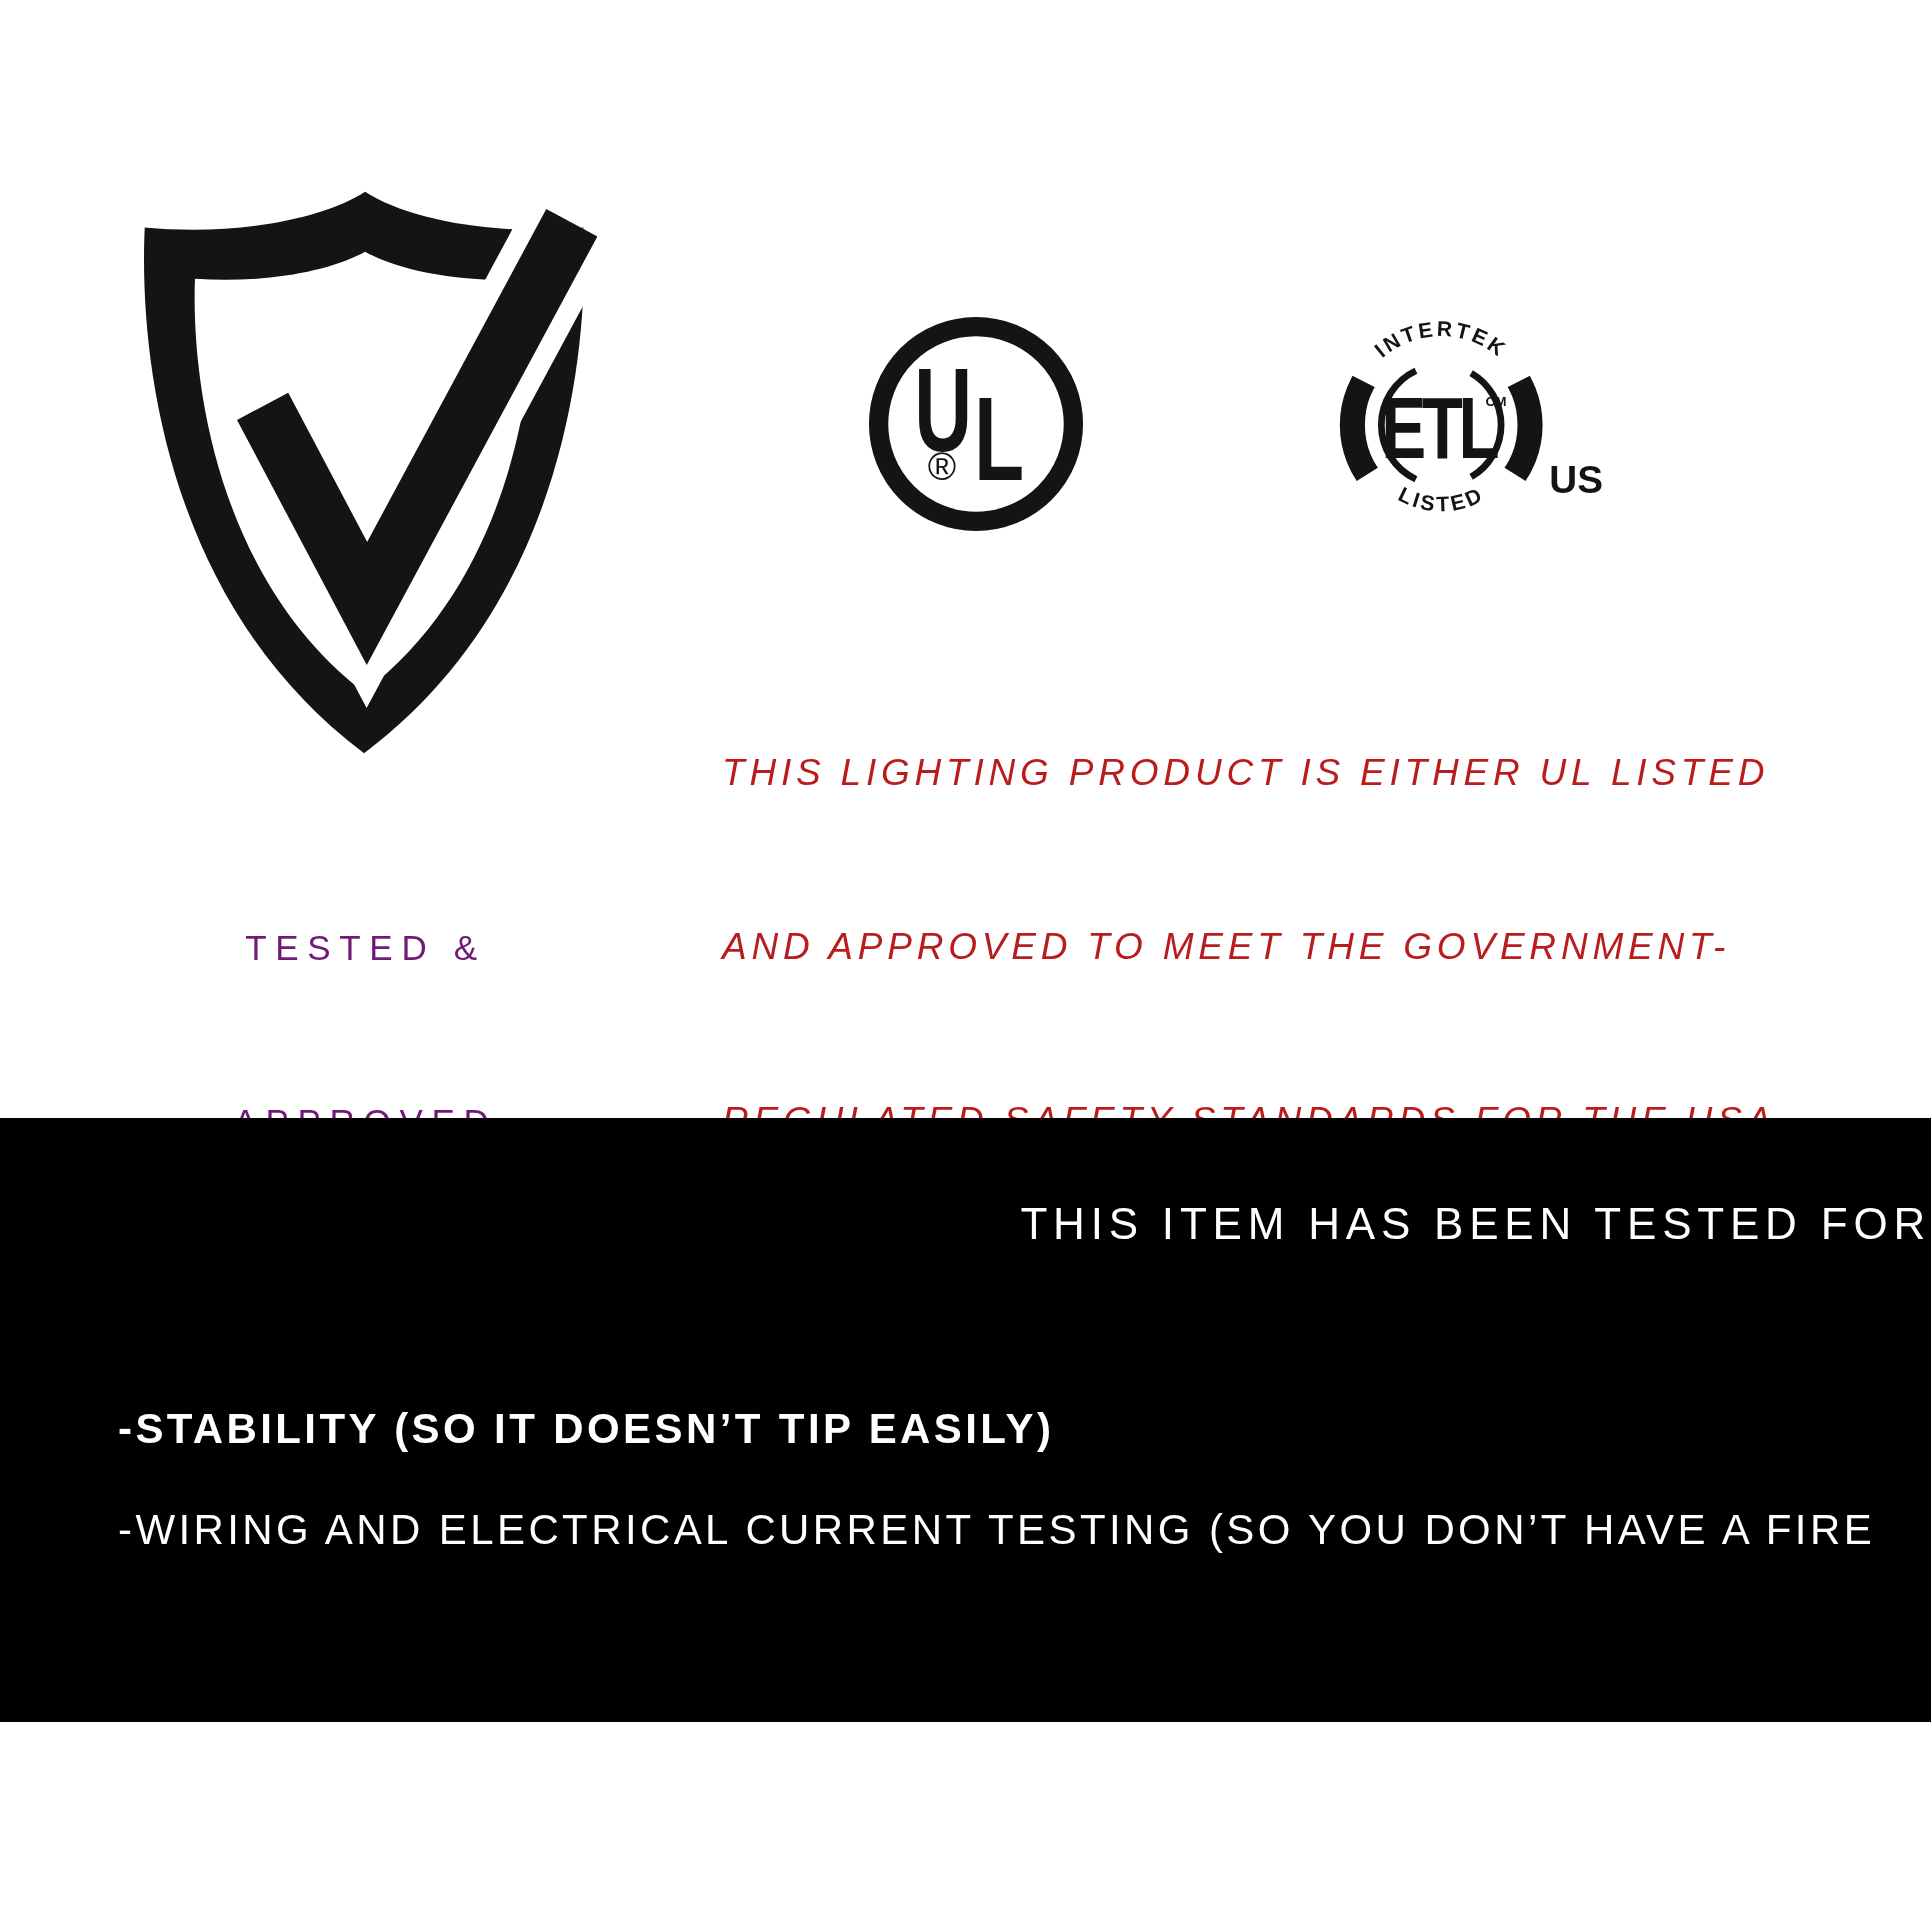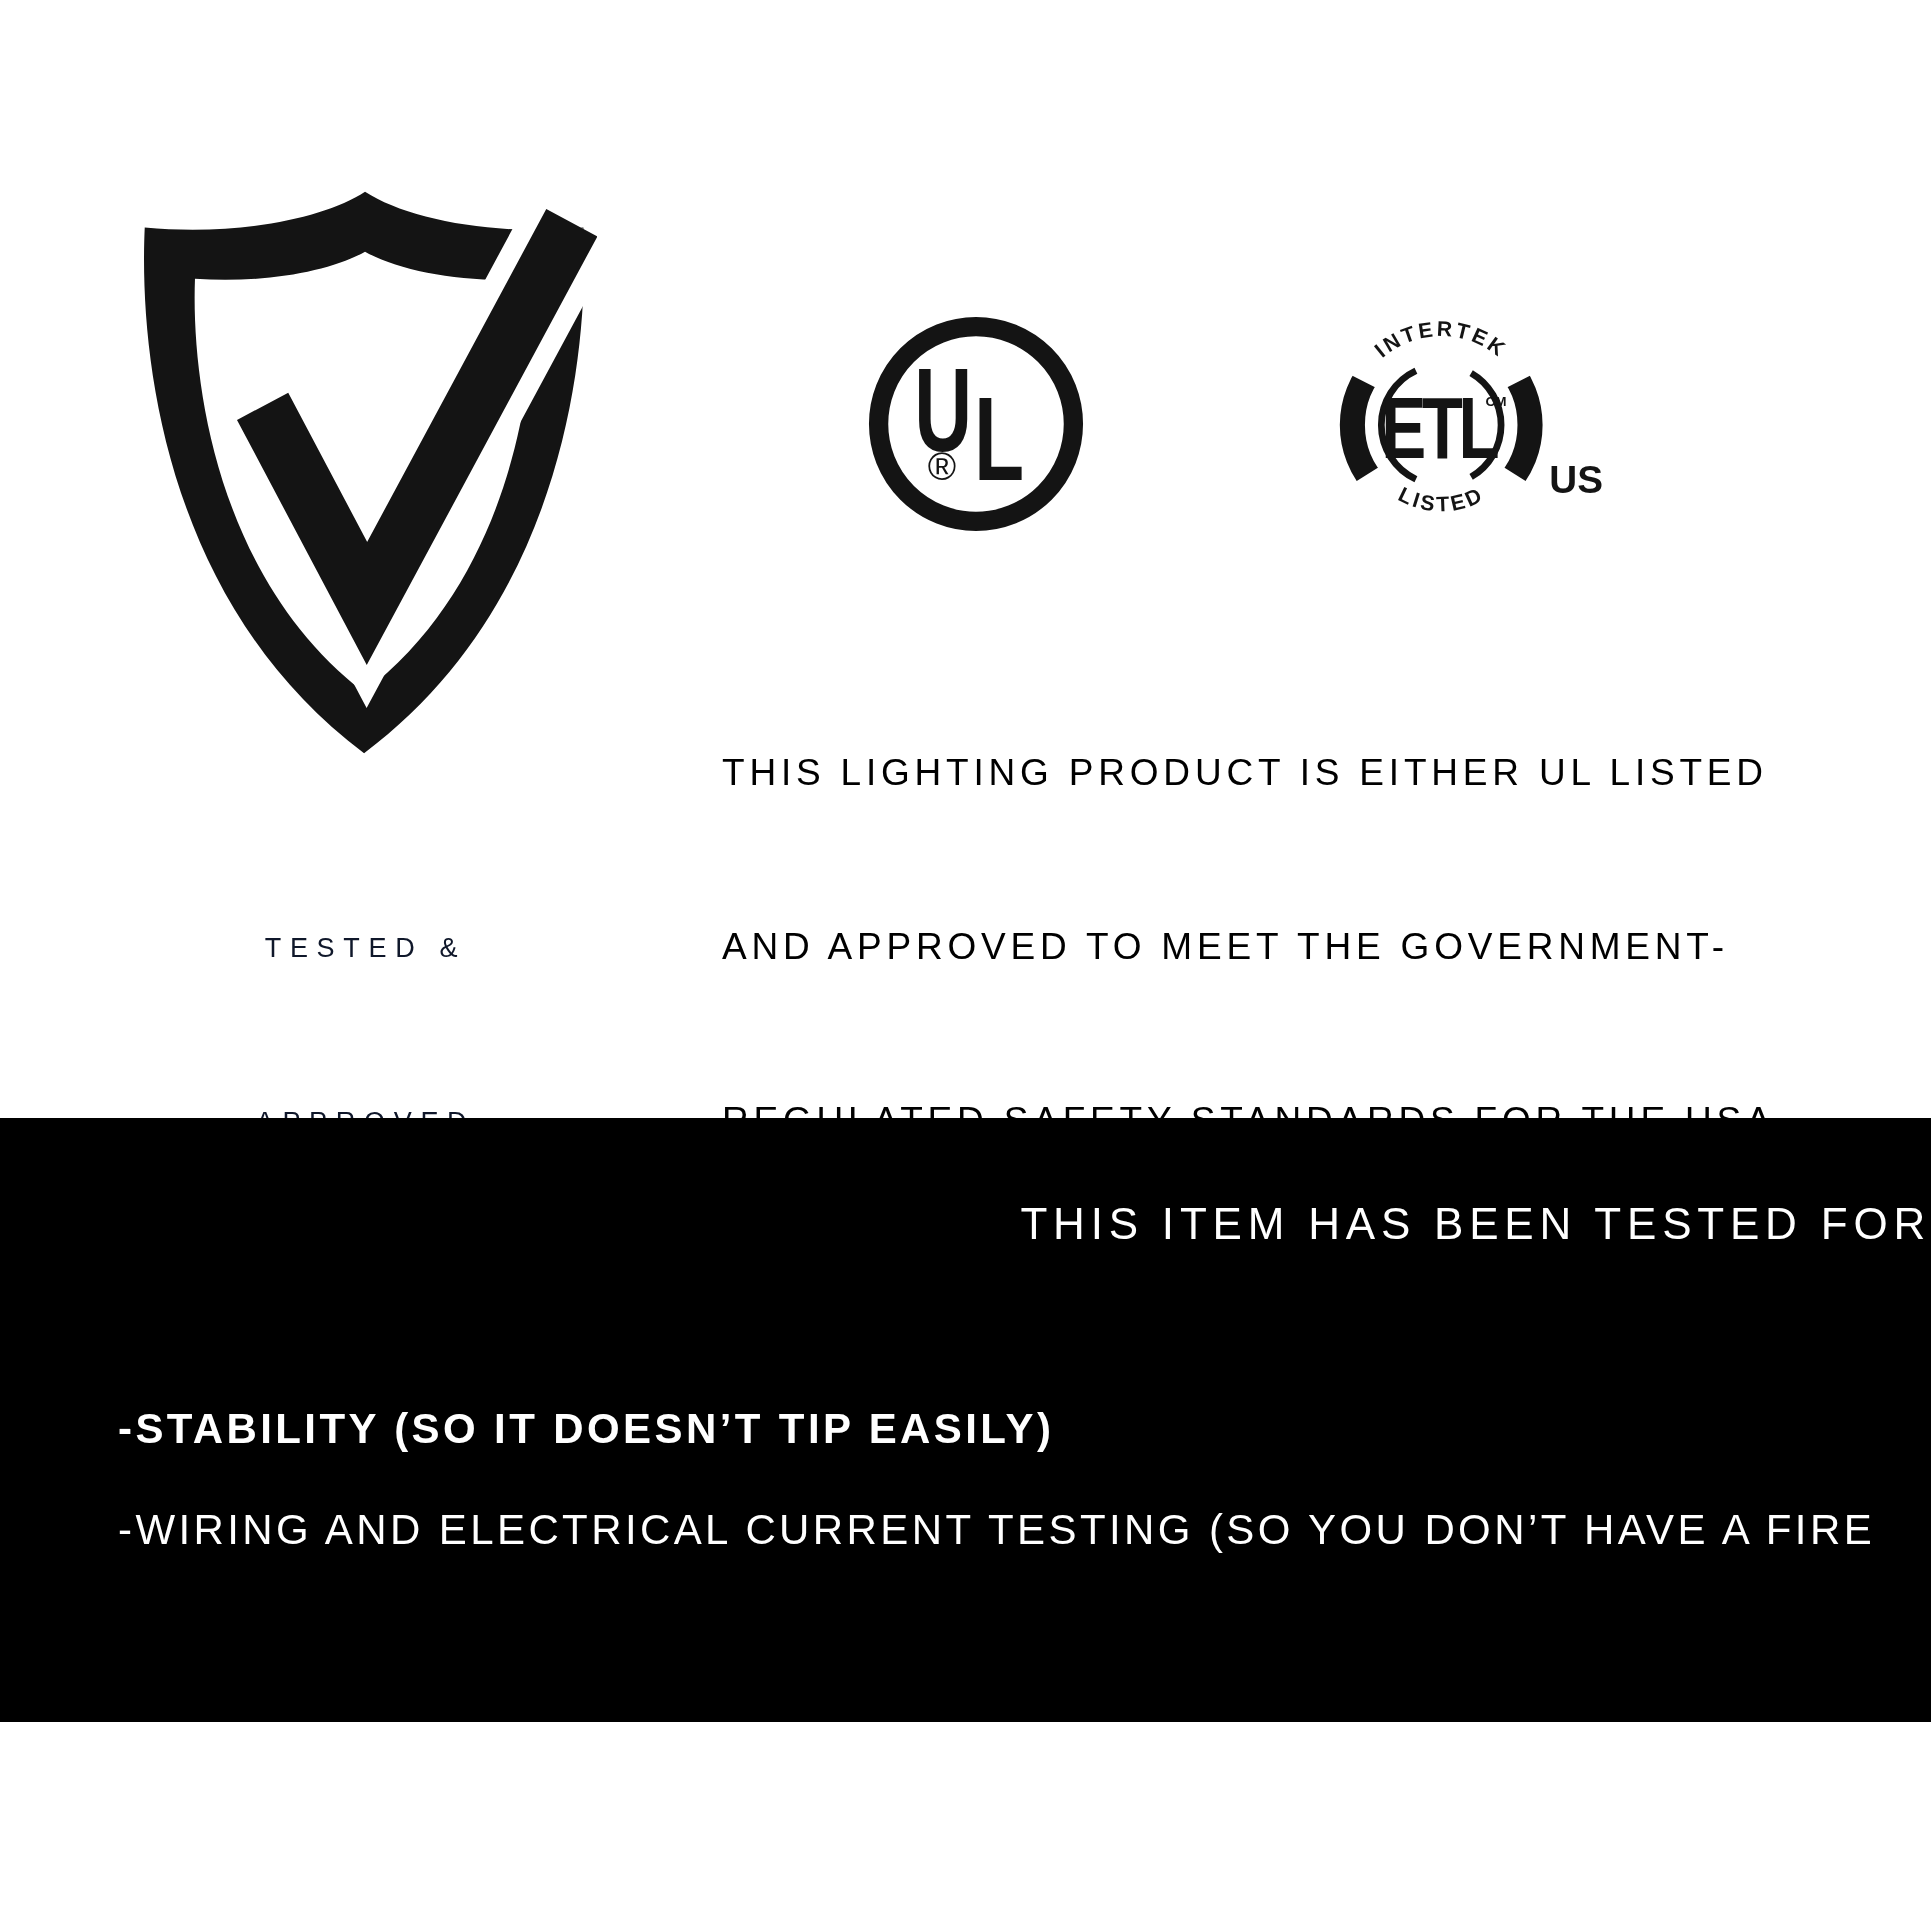--- a/index.html
+++ b/index.html
@@ -12,39 +12,40 @@
     font-family: "Liberation Sans", sans-serif;
     color: #141414;
   }
   .abs { position: absolute; }
 
   
   .shield-wrap { left: 135px; top: 188px; width: 462px; height: 572px; }
   .badge-label {
     left: 124px; top: 803px; width: 483px;
     text-align: center;
-    font-size: 27px;
+    font-size: 35px;
     letter-spacing: 8.7px;
     line-height: 58px;
-    color: #0f172a;
+    color: #701a75;
     white-space: pre;
   }
 
   
   .ul-logo { left: 868px; top: 316px; width: 216px; height: 216px; }
   .etl-logo { left: 1335px; top: 307px; width: 280px; height: 236px; }
 
   
   .intro {
     left: 722px; top: 628px;
     font-size: 37px;
     letter-spacing: 4.8px;
     line-height: 58px;
-    color: #000000;
+    color: #b91c1c;
     white-space: pre;
+    font-style: italic;
   }
 
   
   .band {
     left: 0; top: 1118px;
     width: 1931px; height: 604px;
     background: #000000;
   }
   .band-heading {
     left: 0; top: 1199px; width: 1931px;

